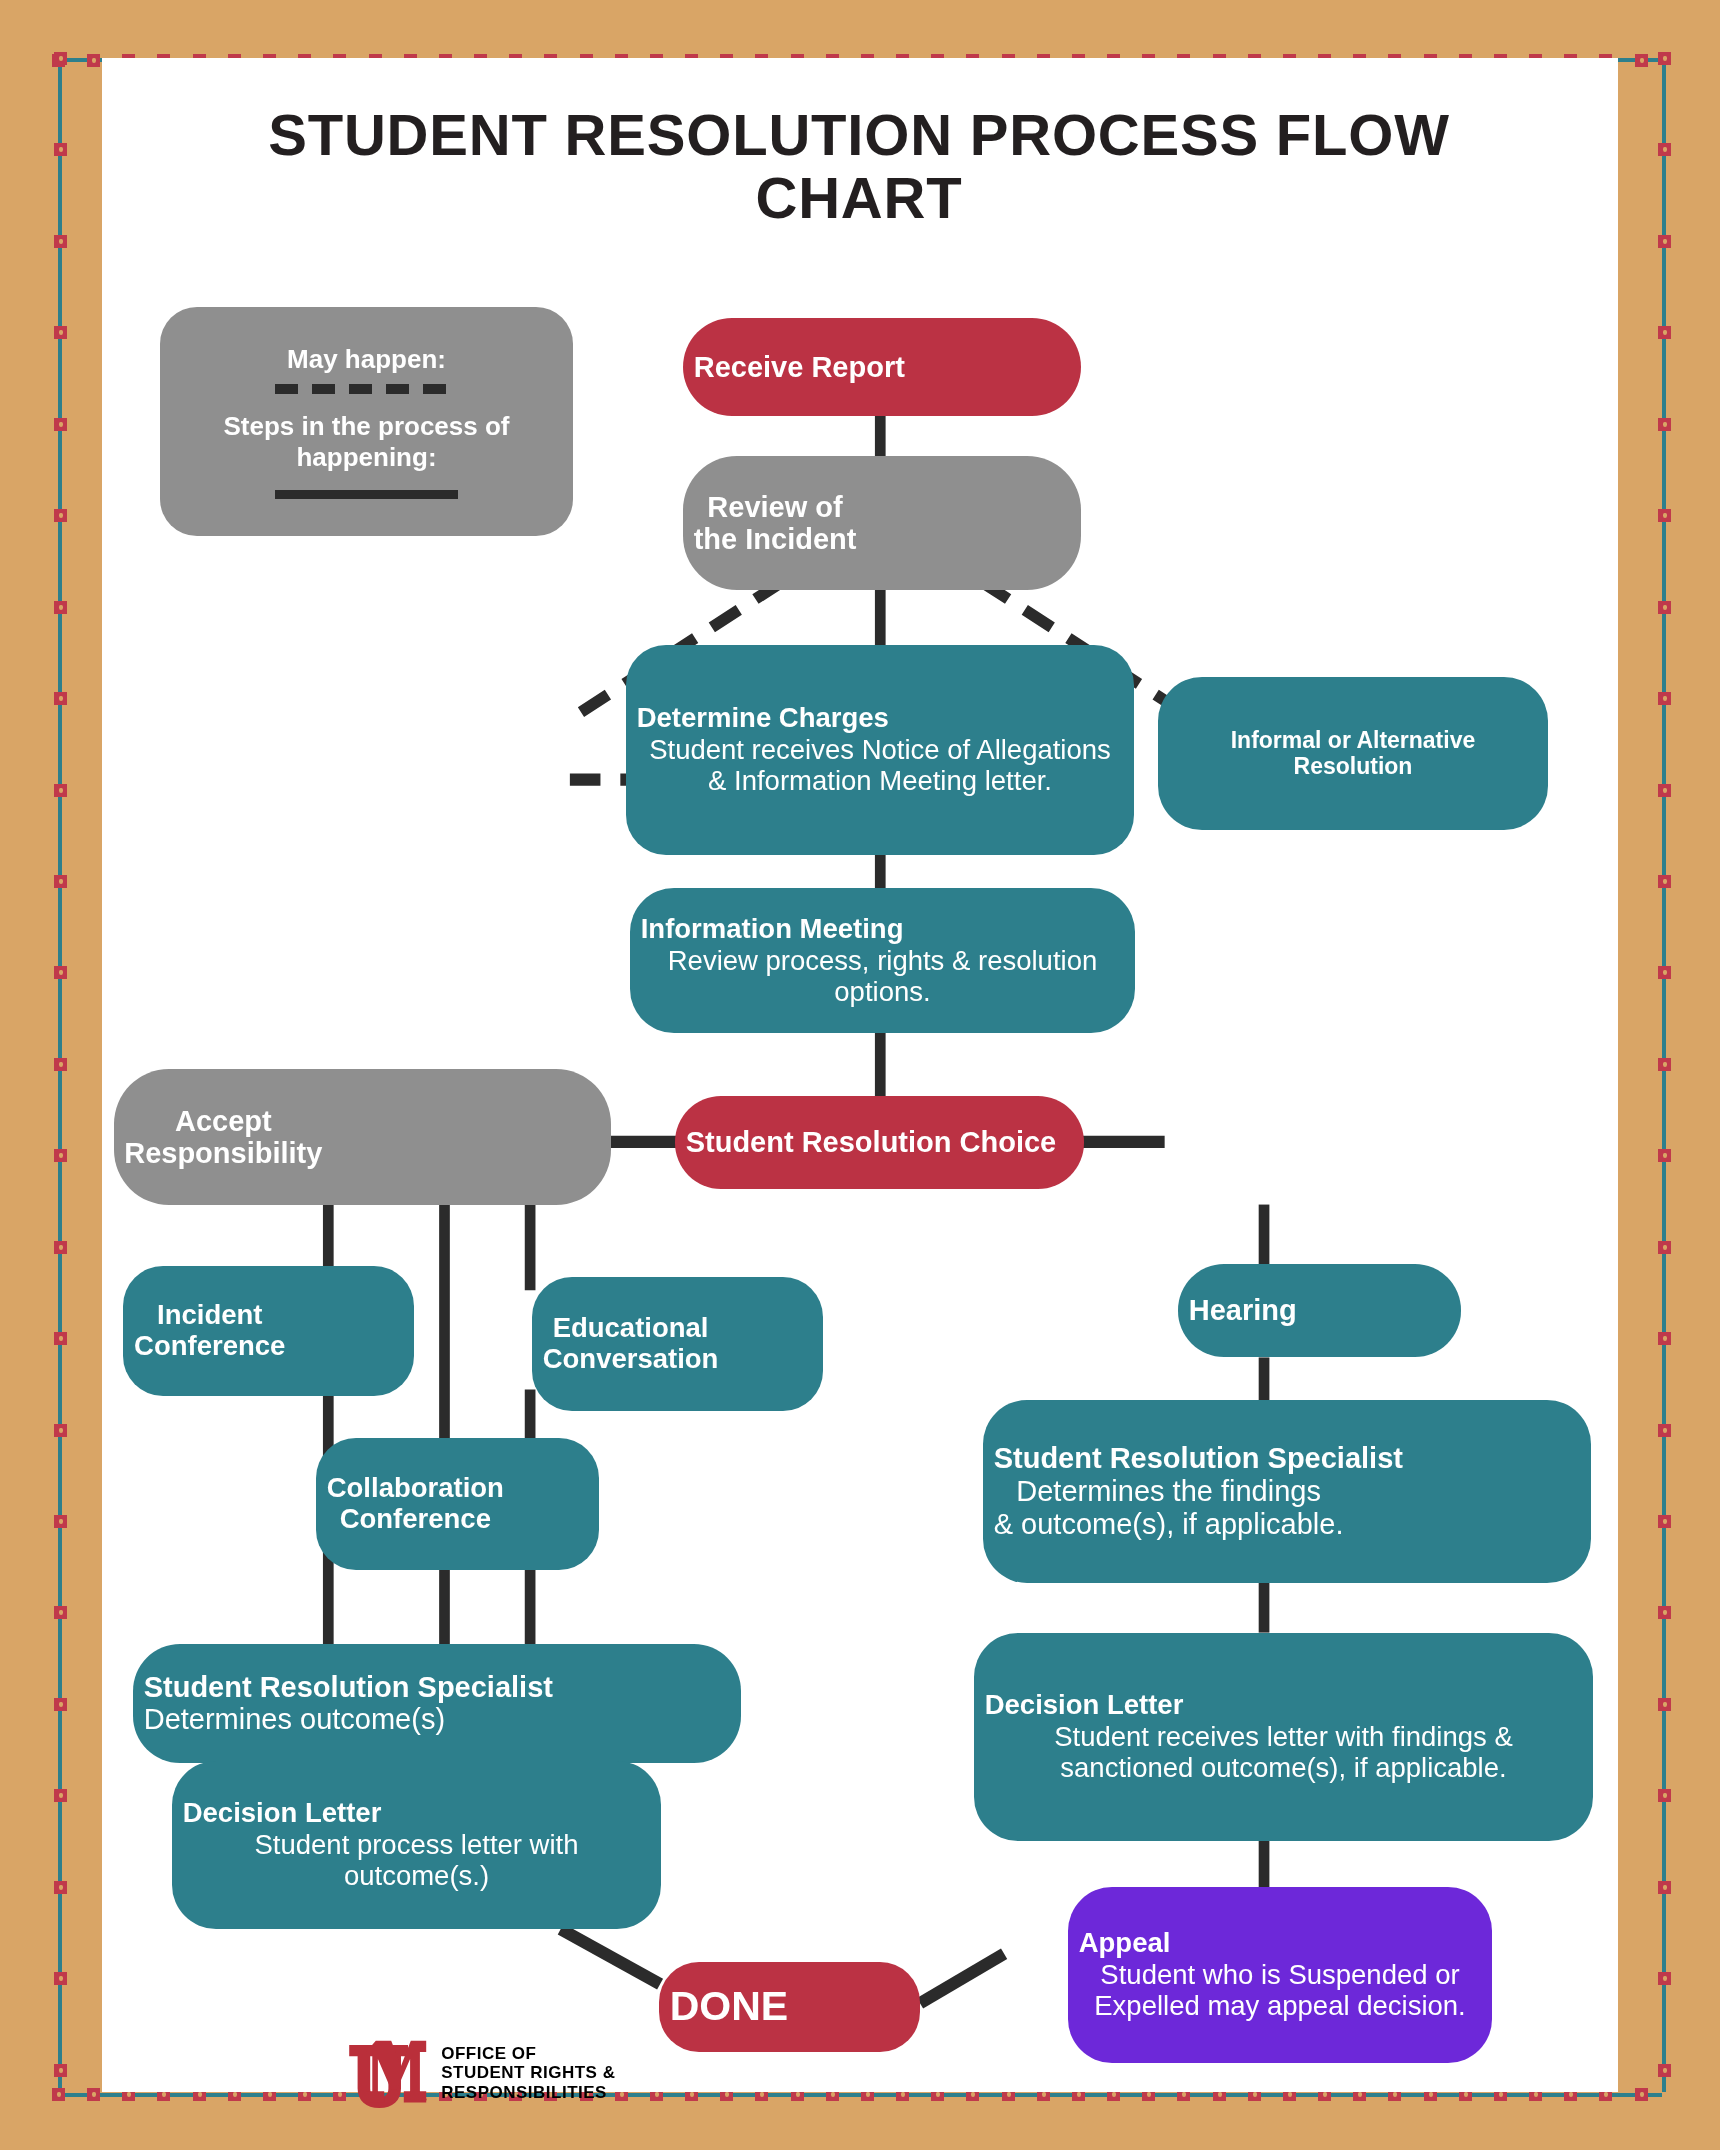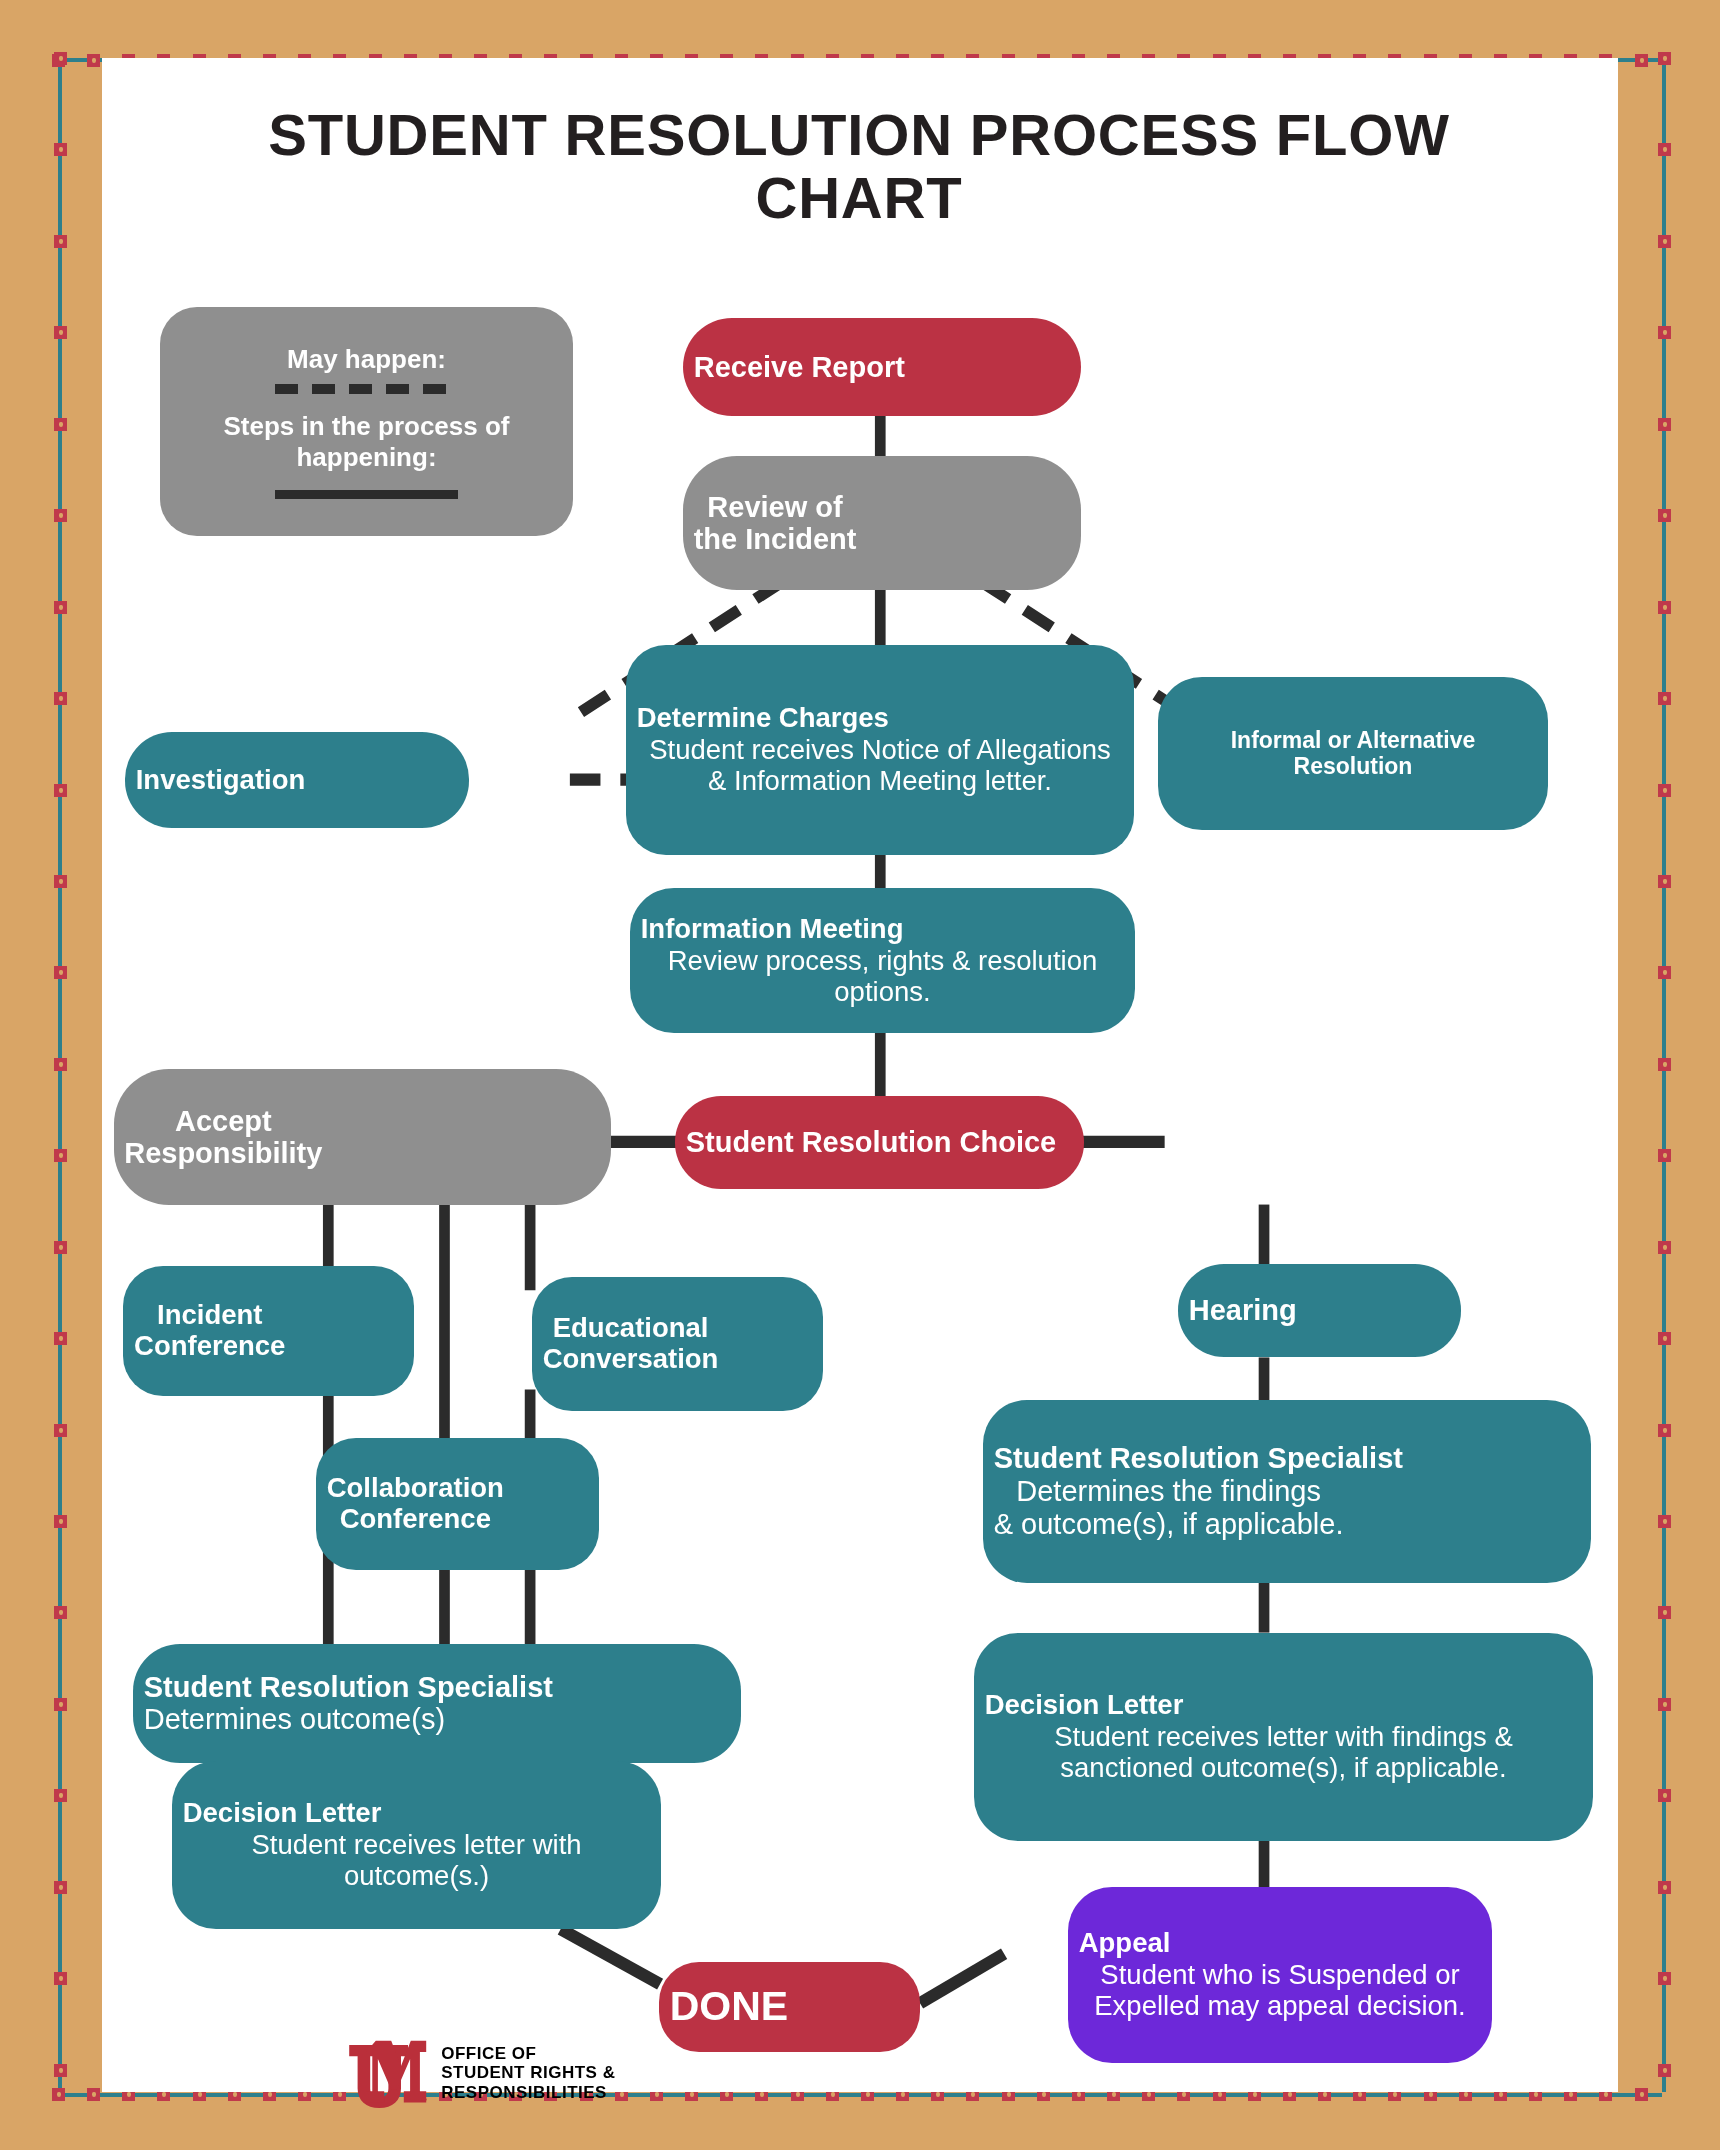--- a/index.html
+++ b/index.html
@@ -275,23 +275,20 @@
 
   <div class="node red" style="left:581px;top:260px;width:398px;height:98px;border-radius:49px;font-size:29px;">
     <div class="ttl">Receive Report</div>
   </div>
 
   <div class="node grey" style="left:581px;top:398px;width:398px;height:134px;border-radius:54px;font-size:29px;white-space:pre-line;">
     <div class="ttl">Review of
 the Incident</div>
   </div>
 
-  <div class="node teal" style="left:23px;top:674px;width:344px;height:96px;border-radius:47px;font-size:27.5px;">
-    <div class="ttl">Investigation</div>
-  </div>
 
   <div class="node teal" style="left:524px;top:587px;width:508px;height:210px;border-radius:40px;font-size:27.5px;">
     <div class="ttl">Determine Charges</div>
     <div class="sub">Student receives Notice of Allegations &amp; Information Meeting letter.</div>
   </div>
 
   <div class="node teal" style="left:1056px;top:619px;width:390px;height:153px;border-radius:44px;font-size:23px;">
     <div class="ttl">Informal or Alternative Resolution</div>
   </div>
 
@@ -335,21 +332,21 @@
   </div>
 
   <div class="node teal" style="left:881px;top:1342px;width:608px;height:183px;border-radius:44px;font-size:29px;white-space:pre-line;">
     <div class="ttl">Student Resolution Specialist</div>
     <div class="sub">Determines the findings
 &amp;  outcome(s), if  applicable.</div>
   </div>
 
   <div class="node teal" style="left:70px;top:1703px;width:489px;height:168px;border-radius:44px;font-size:27.5px;">
     <div class="ttl">Decision Letter</div>
-    <div class="sub">Student receives letter with outcome(s.)</div>
+    <div class="sub">Student process letter with outcome(s.)</div>
   </div>
 
   <div class="node teal" style="left:872px;top:1575px;width:619px;height:208px;border-radius:44px;font-size:27.5px;">
     <div class="ttl">Decision Letter</div>
     <div class="sub">Student receives letter with findings &amp; sanctioned outcome(s), if applicable.</div>
   </div>
 
   <div class="node purple" style="left:966px;top:1829px;width:424px;height:176px;border-radius:44px;font-size:27.5px;">
     <div class="ttl">Appeal</div>
     <div class="sub">Student who is Suspended or Expelled may appeal decision.</div>

